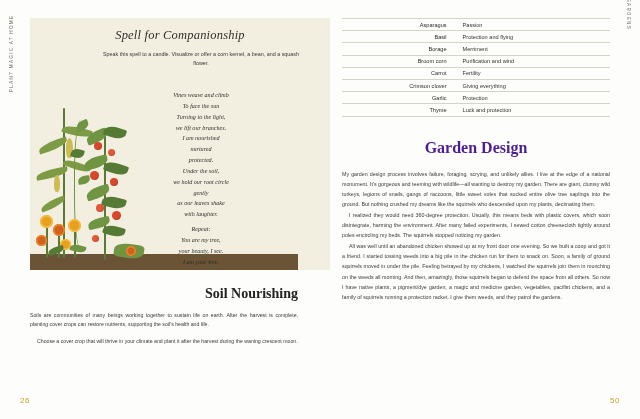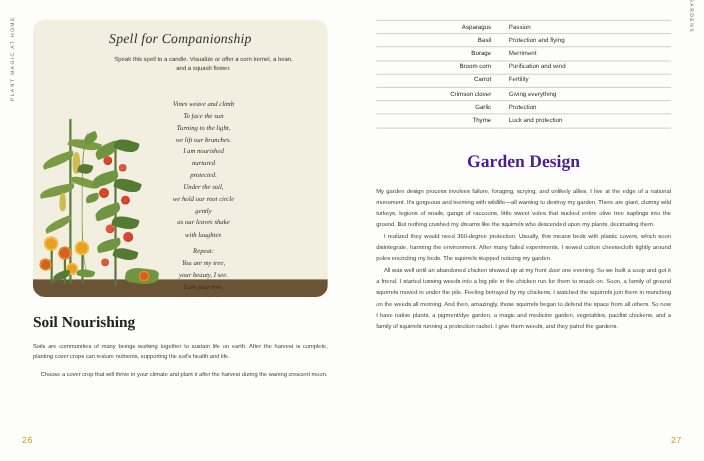--- a/index.html
+++ b/index.html
@@ -68,22 +68,23 @@
   }
   .folio-left { left: 20px; }
   .folio-right { right: 20px; }
 
   
   .panel {
     position: relative;
     width: 100%;
     height: 252px;
     background: #f3efe0;
-    border-radius: 11px;
+    border-radius: 0;
     overflow: hidden;
+    padding-left: 32px;
   }
   .panel-inner {
     position: absolute;
     inset: 0;
   }
   .spell-title {
     position: absolute;
     top: 10px;
     left: 0;
     right: 0;
@@ -166,21 +167,21 @@
     border-radius: 40%;
   }
   .soil {
     position: absolute;
     background: #6b5336;
     border-radius: 40% 40% 10% 10%;
   }
 
   
   .sec-title {
-    text-align: left;
+    text-align: right;
     font-family: "Liberation Serif", serif;
     font-size: 14px;
     font-weight: bold;
     color: #222;
     margin: 16px 0 9px 0;
   }
   .body-col {
     font-family: "Liberation Sans", sans-serif;
     font-size: 5.2px;
     line-height: 1.82;
@@ -376,16 +377,16 @@
     </table>
 
     <div class="gd-title">Garden Design</div>
 
     <div class="gd-body">
       <p>My garden design process involves failure, foraging, scrying, and unlikely allies. I live at the edge of a national monument. It's gorgeous and teeming with wildlife—all wanting to destroy my garden. There are giant, clumsy wild turkeys, legions of snails, gangs of raccoons, little sweet voles that sucked entire olive tree saplings into the ground. But nothing crushed my dreams like the squirrels who descended upon my plants, decimating them.</p>
       <p>I realized they would need 360-degree protection. Usually, this means beds with plastic covers, which soon disintegrate, harming the environment. After many failed experiments, I sewed cotton cheesecloth tightly around poles encircling my beds. The squirrels stopped noticing my garden.</p>
       <p>All was well until an abandoned chicken showed up at my front door one evening. So we built a coop and got it a friend. I started tossing weeds into a big pile in the chicken run for them to snack on. Soon, a family of ground squirrels moved in under the pile. Feeling betrayed by my chickens, I watched the squirrels join them in munching on the weeds all morning. And then, amazingly, those squirrels began to defend the space from all others. So now I have native plants, a pigment/dye garden, a magic and medicine garden, vegetables, pacifist chickens, and a family of squirrels running a protection racket. I give them weeds, and they patrol the gardens.</p>
     </div>
 
-    <div class="folio folio-right">27</div>
+    <div class="folio folio-right">50</div>
   </div>
 
 </div>
 
 </body></html>

